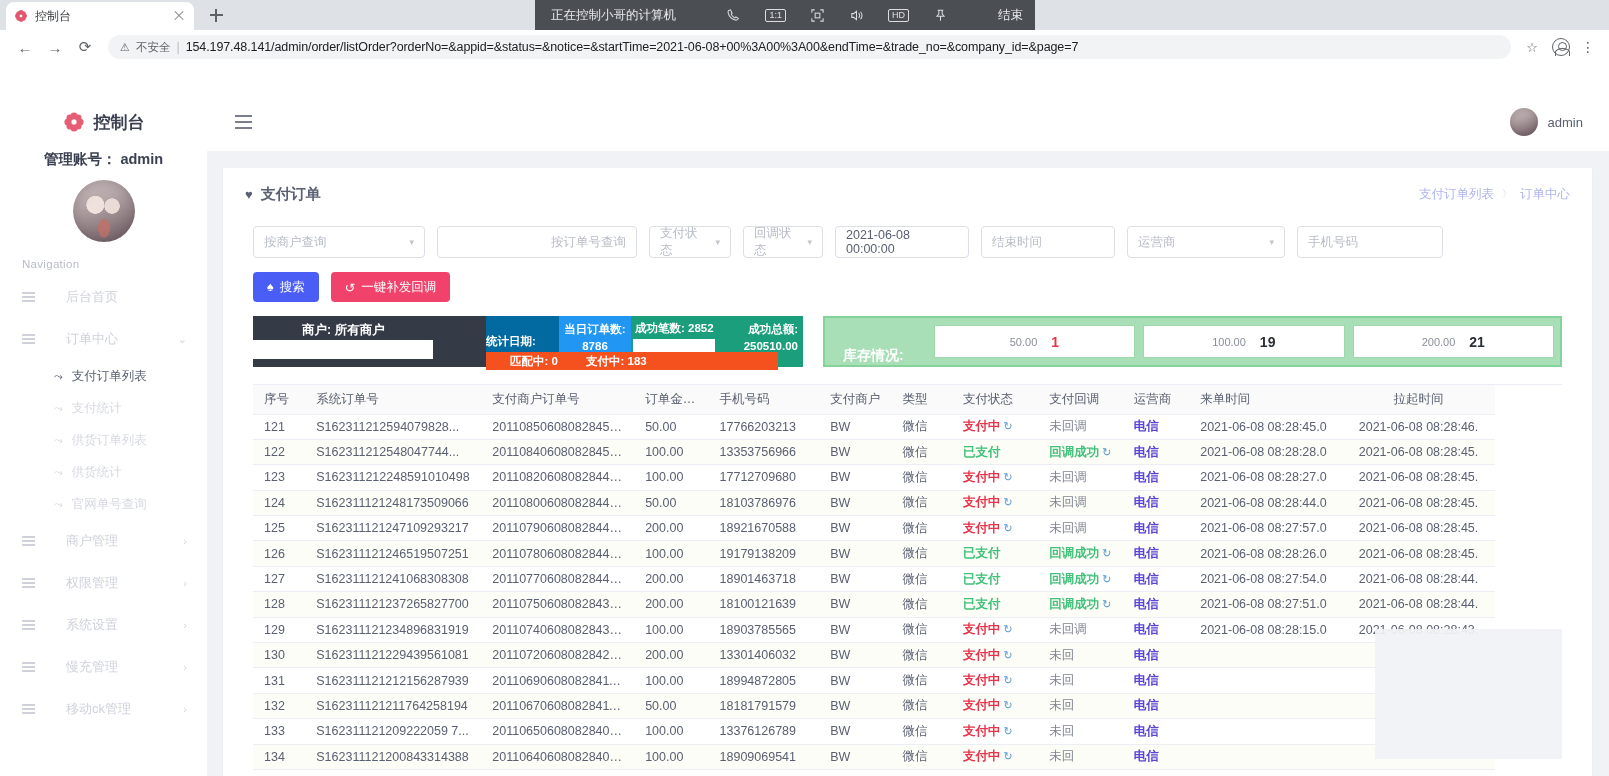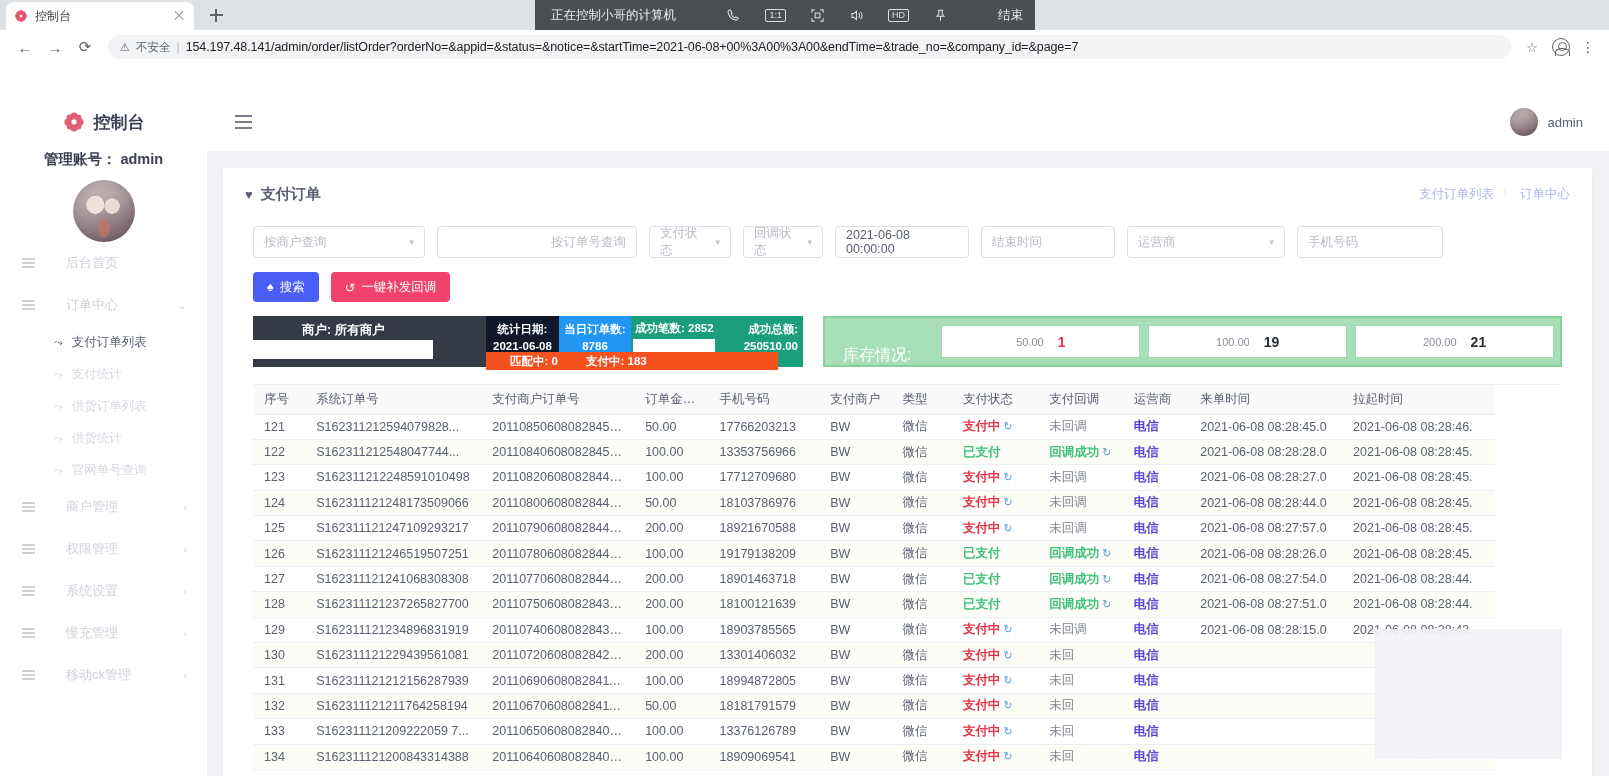--- a/index.html
+++ b/index.html
@@ -166,38 +166,38 @@
   .btn-resend { background:#f0426b; }
 
   
   .stats { margin:14px 30px 0 30px; display:flex; align-items:stretch; height:51px; position:relative; }
   .stat-dark {
     width:233px; background:#343a46; color:#fff; position:relative; font-size:12px;
   }
   .stat-dark .lbl { position:absolute; left:49px; top:6px; font-weight:700; font-size:12.5px; }
   .stat-dark .inputbox { position:absolute; left:0; top:24px; width:180px; height:19px; background:#fff; }
   .stat-date {
-    width:73px; background:#0f172a; color:#fff; font-size:11.5px; padding-top:5px; text-align:center;
+    width:73px; background:#0369a1; color:#fff; font-size:11.5px; padding-top:17px; 
     font-weight:700; line-height:1.45;
   }
   .stat-blue { width:72px; background:#2196f3; color:#fff; font-size:11.5px; text-align:center;
                padding-top:5px; font-weight:700; line-height:1.45; }
   .stat-green { width:172px; background:#1a9e7b; color:#fff; position:relative; font-size:11.5px; font-weight:700; }
   .stat-green .sg-l { position:absolute; left:4px; top:5px; }
   .stat-green .sg-r { position:absolute; right:5px; top:5px; text-align:right; line-height:1.45;}
   .stat-green .whitebox { position:absolute; left:2px; top:23px; width:82px; height:19px; background:#fff; }
   .stat-orange {
     position:absolute; left:233px; top:36px; width:292px; height:18px; background:#f4511e; color:#fff;
     font-size:11.5px; font-weight:700; display:flex; align-items:center; gap:28px; padding-left:24px;
   }
   .stock {
     flex:1; margin-left:20px; border:2px solid #84d39a; background:#a8dfb6; display:flex; align-items:center;
     padding:0 6px; gap:8px;
   }
-  .stock-lbl { color:#fff; font-size:16px; font-weight:400; padding:0 22px 0 12px;margin-top:28px; }
+  .stock-lbl { color:#fff; font-size:14px; font-weight:700; padding:0 22px 0 12px;margin-top:28px; }
   .stock-cell {
     flex:1; height:33px; background:#fff; border:1.5px solid #9ed9ae; display:flex; align-items:center;
     justify-content:center; gap:14px;
   }
   .stock-cell .amt { color:#8a8f99; font-size:11px; }
   .stock-cell .num { font-size:14px; font-weight:700; color:#2b2f38; }
   .stock-cell .num.red { color:#e8344a; }
 
   
   .tablewrap { margin:17px 30px 0 30px; position:relative; height:400px; overflow:hidden;
@@ -205,21 +205,21 @@
   table { border-collapse:collapse; width:1242px; table-layout:fixed; }
   th, td {
     font-size:12.5px; color:#5a6072; text-align:left; padding:0 11px;
     border-bottom:1px solid #ebeef5; white-space:nowrap; overflow:hidden; text-overflow:ellipsis;
   }
   th { height:29px; background:#fafafa; color:#5a6072; font-weight:400; border-bottom:1px solid #ebeef5; }
   td { height:25.4px; }
   tbody tr:nth-child(even) { background:#fdfdf7; }
   .c-idx{width:52px;} .c-sys{width:175px;} .c-mch{width:152px;} .c-amt{width:74px;}
   .c-phone{width:110px;} .c-pm{width:72px;} .c-type{width:60px;} .c-st{width:86px;}
-  .c-cb{width:84px;} .c-op{width:66px;} .c-t1{width:152px;} .c-t2{width:152px;}
+  .c-cb{width:84px;} .c-op{width:66px;} .c-t1{width:152px;} .c-t2{width:152px;text-align:center;}
   .pay-ing { color:#e8344a; font-weight:700; }
   .pay-done { color:#42c17a; font-weight:700; }
   .cb-ok { color:#42c17a; font-weight:700; }
   .cb-no { color:#808592; }
   .op { color:#5a44d6; font-weight:700; }
   .spin { color:#5b9bd5; font-size:11px; margin-left:3px; display:inline-block; }
   th.sortable .sort { color:#c0c4cc; font-size:9px; margin-left:2px; }
 
   .fade-overlay {
     position:absolute; left:1122px; top:244px; width:487px; height:130px;
@@ -328,20 +328,21 @@
         </span>
         <span class="brand-text">控制台</span>
       </div>
       <div class="acct">
         <span>管理账号：</span>
         <span>admin</span>
       </div>
       <div class="avatar-wrap">
         <div class="avatar"></div>
       </div>
+      <div class="nav-head">Navigation</div>
 
       <div class="nav-item">
         <span class="bars">
             <i></i>
             <i></i>
             <i></i>
           </span>
         <span>后台首页</span>
       </div>
       <div class="nav-item">

